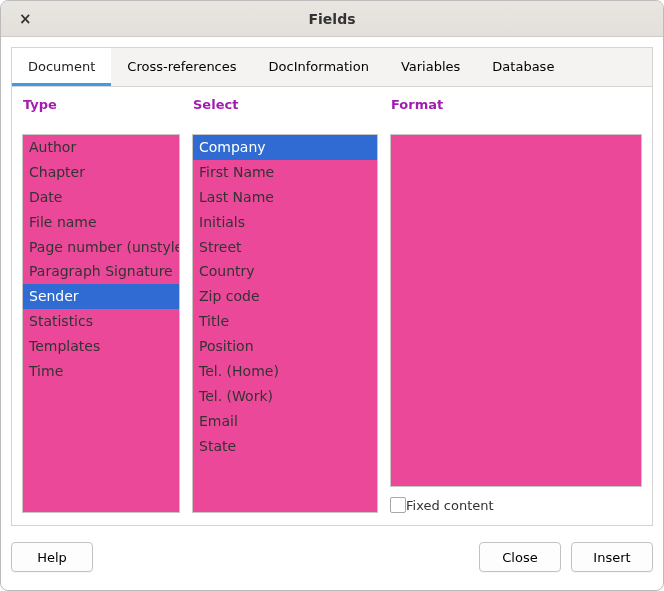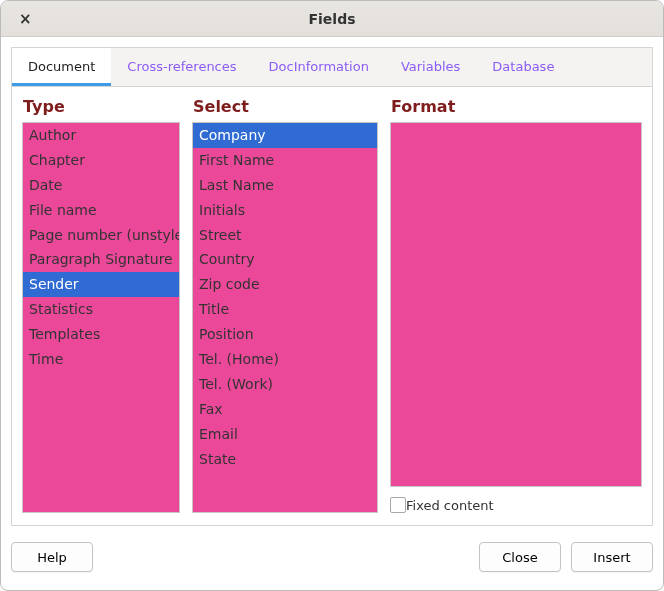--- a/index.html
+++ b/index.html
@@ -59,21 +59,21 @@
 }
 .tabbar {
   display: flex;
   background: #f4f3f2;
   border: 1px solid #d6d4d2;
   border-bottom: 1px solid #d6d4d2;
 }
 .tab {
   padding: 11px 16px 9px 16px;
   font-size: 13px;
-  color: #8b5cf6;
+  color: #000000;
   background: #f4f3f2;
   cursor: pointer;
   border-bottom: 3px solid transparent;
 }
 .tab.active {
   background: #fff;
   color: #222;
   border-bottom: 3px solid #3d9be9;
 }
 .panelbody {
@@ -88,23 +88,23 @@
 .col {
   display: flex;
   flex-direction: column;
   min-width: 0;
 }
 .col-type { width: 158px; }
 .col-select { width: 186px; }
 .col-format { flex: 1; }
 .col-label {
   font-weight: bold;
-  font-size: 16px;
-  color: #7f1d1d;
-  margin-bottom: 6px;
+  font-size: 13px;
+  color: #a21caf;
+  margin-bottom: 22px;
   padding-left: 1px;
 }
 .listbox {
   flex: 1;
   border: 1px solid #c8c6c4;
   background: #ec4899;
   overflow: auto;
 }
 .listitem {
   padding: 3px 6px;
@@ -200,21 +200,20 @@
             <div class="listitem">First Name</div>
             <div class="listitem">Last Name</div>
             <div class="listitem">Initials</div>
             <div class="listitem">Street</div>
             <div class="listitem">Country</div>
             <div class="listitem">Zip code</div>
             <div class="listitem">Title</div>
             <div class="listitem">Position</div>
             <div class="listitem">Tel. (Home)</div>
             <div class="listitem">Tel. (Work)</div>
-            <div class="listitem">Fax</div>
             <div class="listitem">Email</div>
             <div class="listitem">State</div>
           </div>
       </div>
 
       <div class="col col-format">
         <div class="col-label">Format</div>
         <div class="listbox format-area" id="format-list"></div>
         <div class="check-row">
           <span class="checkbox-box"></span>

